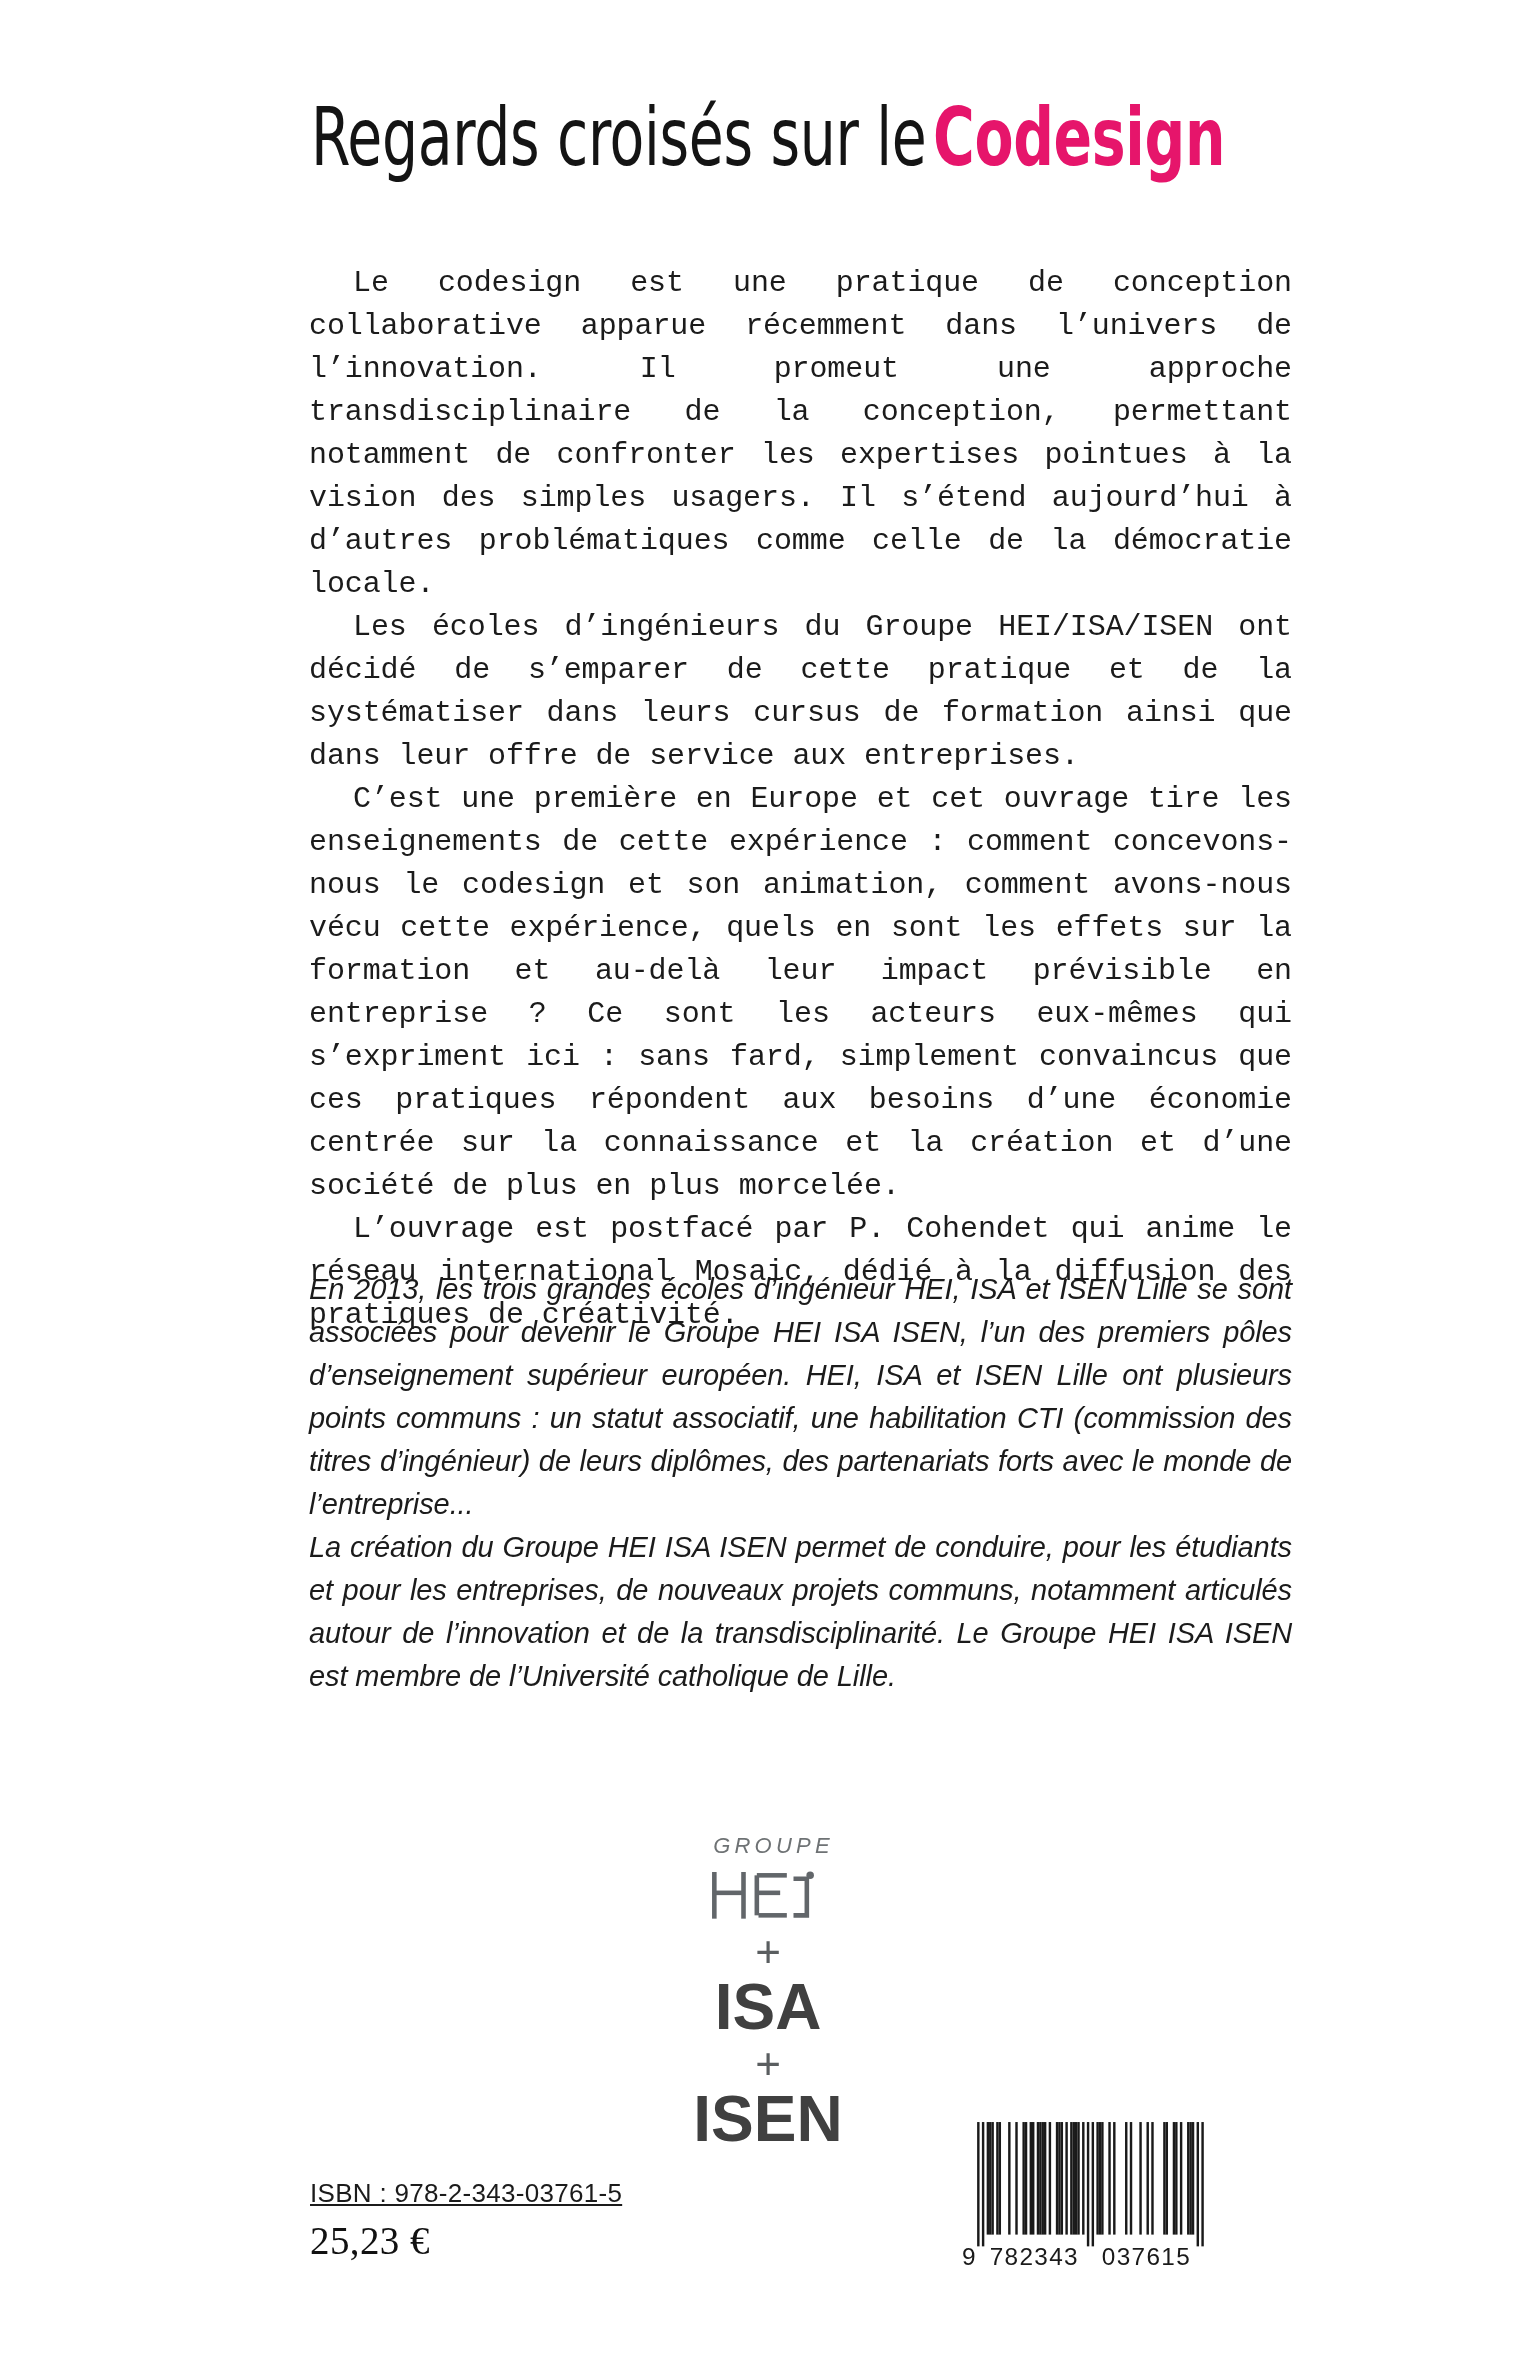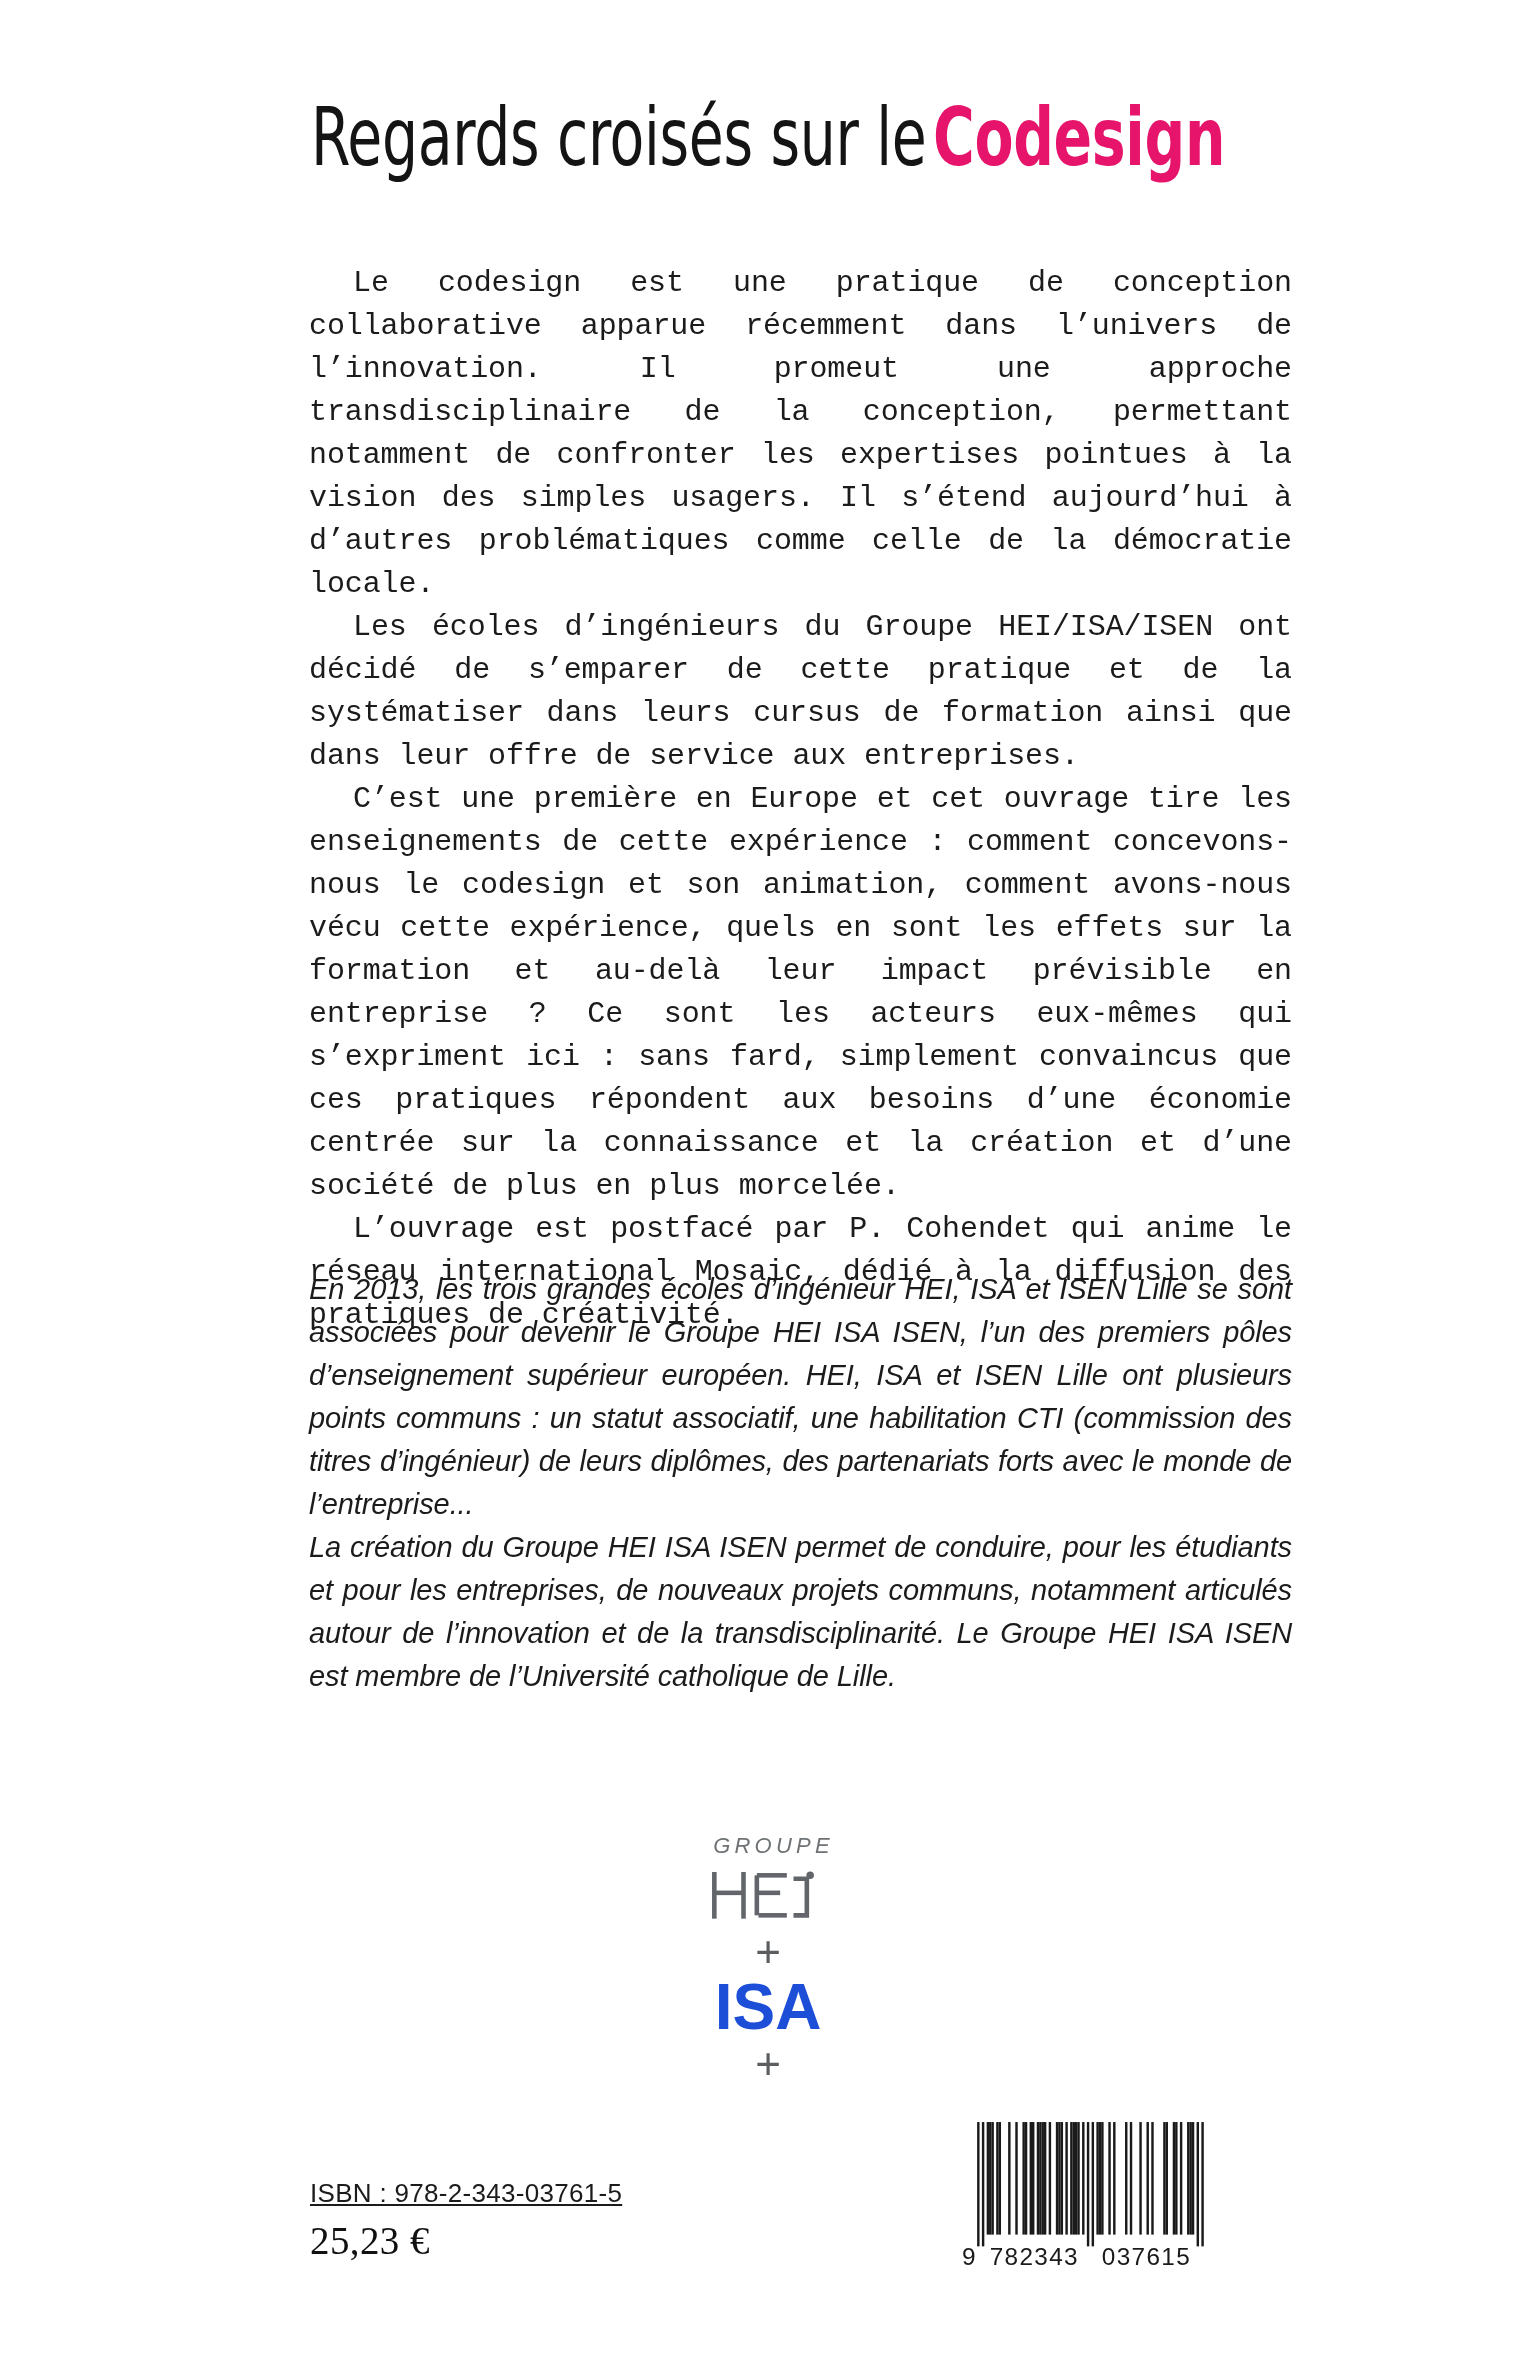--- a/index.html
+++ b/index.html
@@ -111,21 +111,21 @@
     line-height: 45px;
     font-weight: 200;
     color: #5a5e60;
     height: 45px;
   }
   .logo-isa, .logo-isen {
     font-family: "Liberation Sans Narrow", "Liberation Sans", sans-serif;
     font-size: 64px;
     line-height: 67px;
     font-weight: 700;
-    color: #1d4ed8;
+    color: #404040;
     letter-spacing: 0px;
     height: 67px;
   }
 
   
   #isbn-line {
     position: absolute;
     left: 310px;
     top: 2177px;
     font-family: "Liberation Sans", sans-serif;
@@ -193,20 +193,21 @@
 
         <path d="M100 14 L116 14 L116 58 L100 58"></path>
       </g>
       <circle cx="120" cy="10" r="4.5" fill="#62666a"></circle>
     </svg>
   </div>
 
   <div class="logo-plus">+</div>
   <div class="logo-isa">ISA</div>
   <div class="logo-plus">+</div>
+  <div class="logo-isen">ISEN</div>
 </div>
 
 <div id="isbn-line">ISBN : 978-2-343-03761-5</div>
 <div id="price-line">25,23 €</div>
 
 <div id="barcode-block">
   <svg id="barcode-svg" width="336" height="168" viewBox="0 0 400 200" aria-hidden="true">
       <rect x="18.00" y="6" width="2.89" height="148" fill="#1a1a1a"></rect>
       <rect x="23.68" y="6" width="2.89" height="148" fill="#1a1a1a"></rect>
       <rect x="29.36" y="6" width="2.89" height="134" fill="#1a1a1a"></rect>

